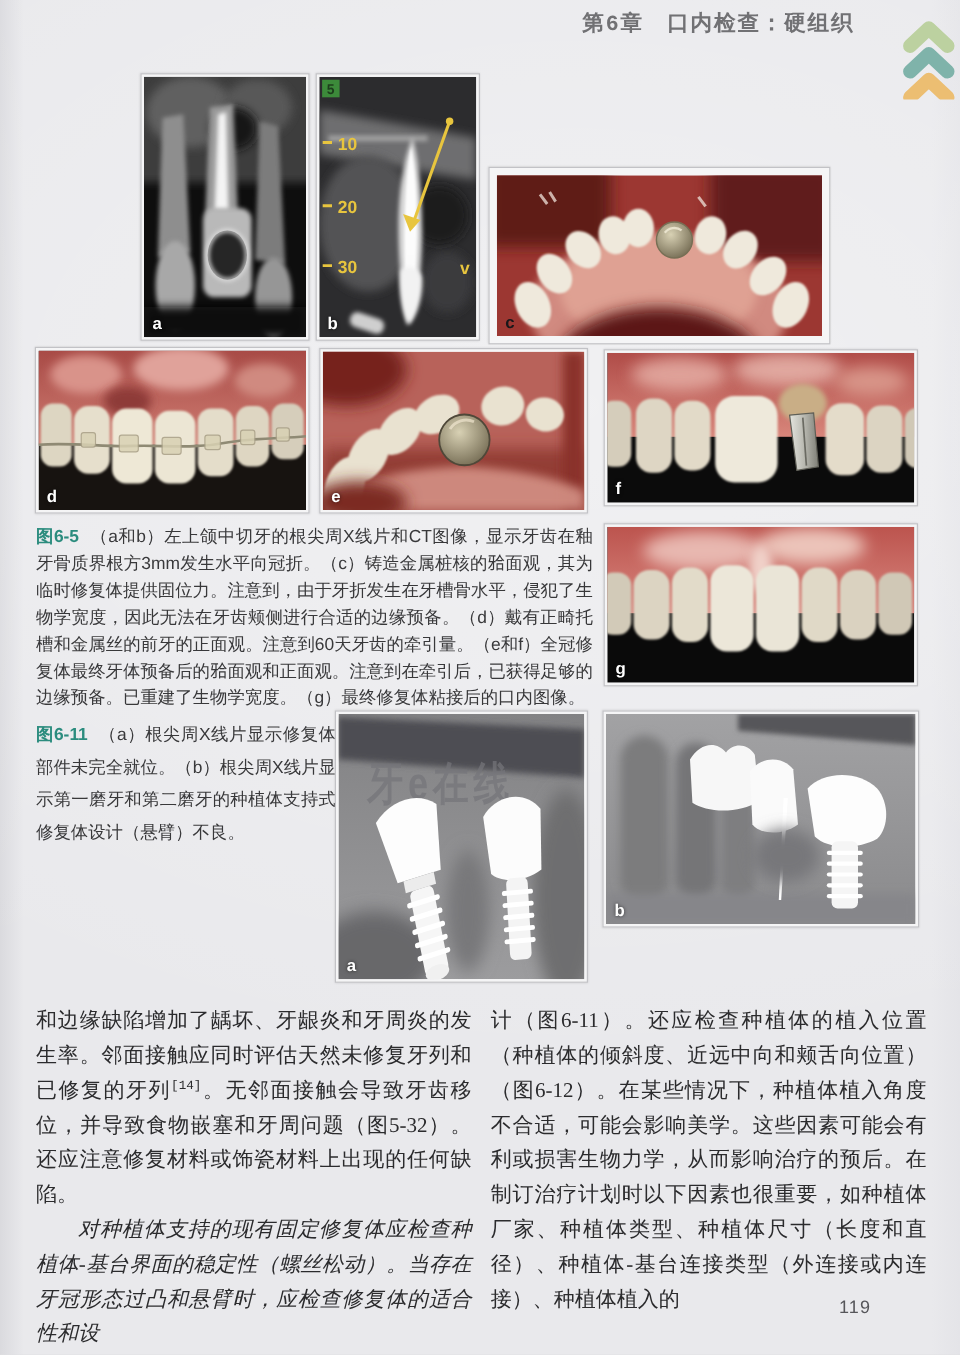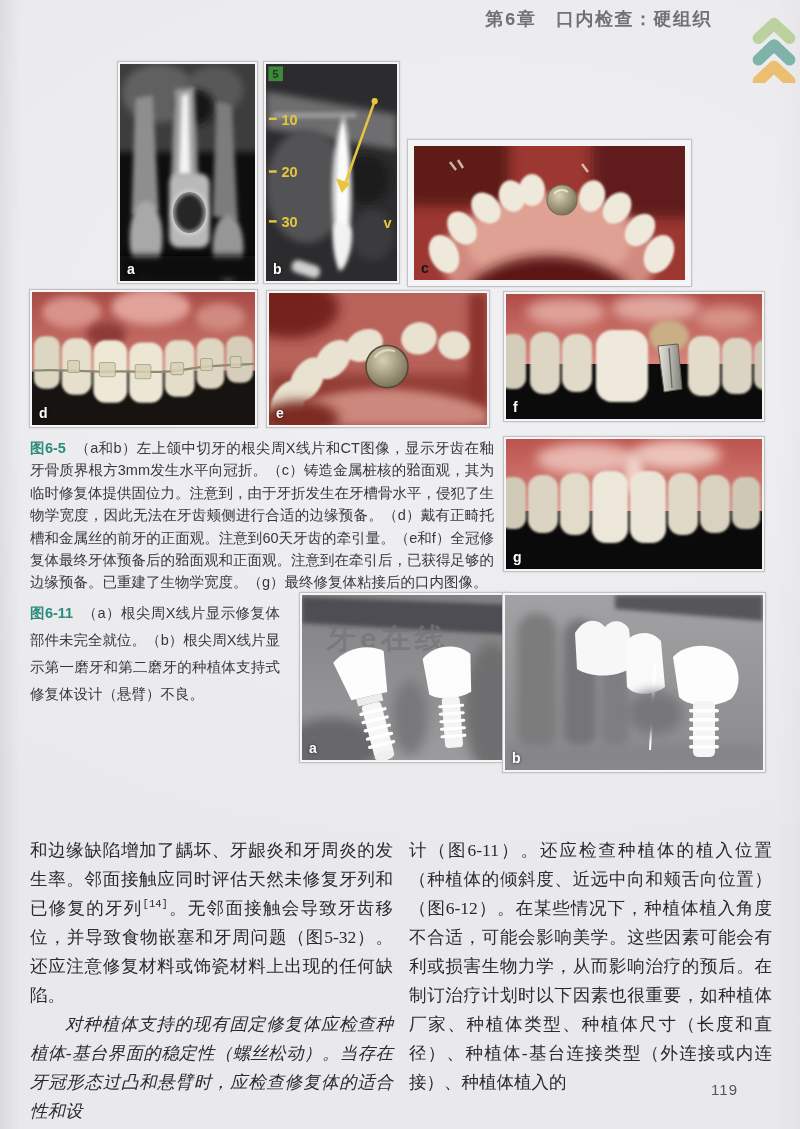--- a/index.html
+++ b/index.html
@@ -17,21 +17,21 @@
   .pframe svg{display:block;width:100%;height:100%;}
   .plabel{position:absolute;left:7px;bottom:4px;color:#fff;font:700 14px "Liberation Sans",sans-serif;text-shadow:0 0 3px rgba(0,0,0,.65);}
   .plabel.dark{color:#17171a;text-shadow:none;}
   .cap{margin:0;font-size:14.5px;line-height:22.4px;text-align:justify;color:#38383a;}
   .cap2{line-height:27px;}
   .figlab{color:#2b8c7e;font-weight:700;margin-right:9px;}
   .bodycol{font-family:"Liberation Serif","DejaVu Serif",serif;font-size:17.5px;line-height:29px;text-align:justify;color:#2b2b2d;}
   .bodycol p{margin:0;}
   .bodycol p.ind{text-indent:2em;font-style:italic;}
   sup.ref{font-size:10.5px;vertical-align:super;line-height:0;font-family:Liberation Mono, monospace;}
-  .pageno{left:16px;top:1081px;width:722px;text-align:right;font-size:15px;color:#56565a;letter-spacing:1px;}
+  .pageno{left:4px;top:1081px;width:722px;text-align:right;font-size:15px;color:#56565a;letter-spacing:1px;}
 </style>
 </head>
 <body>
 
 <div class="page">
 
   <svg width="0" height="0" style="position:absolute" aria-hidden="true">
     <defs>
       <filter id="f1" x="-50%" y="-50%" width="200%" height="200%">
           <feGaussianBlur stdDeviation="1"></feGaussianBlur>
@@ -276,21 +276,21 @@
   </div>
 
   <p class="abs cap" style="left:30px;top:437px;width:464px;">
     <span class="figlab">图6-5</span><span>（a和b）左上颌中切牙的根尖周X线片和CT图像，显示牙齿在釉牙骨质界根方3mm发生水平向冠折。（c）铸造金属桩核的𬌗面观，其为临时修复体提供固位力。注意到，由于牙折发生在牙槽骨水平，侵犯了生物学宽度，因此无法在牙齿颊侧进行合适的边缘预备。（d）戴有正畸托槽和金属丝的前牙的正面观。注意到60天牙齿的牵引量。（e和f）全冠修复体最终牙体预备后的𬌗面观和正面观。注意到在牵引后，已获得足够的边缘预备。已重建了生物学宽度。（g）最终修复体粘接后的口内图像。</span>
   </p>
 
   <p class="abs cap cap2" style="left:30px;top:600px;width:250px;">
     <span class="figlab">图6-11</span><span>（a）根尖周X线片显示修复体部件未完全就位。（b）根尖周X线片显示第一磨牙和第二磨牙的种植体支持式修复体设计（悬臂）不良。</span>
   </p>
 
-  <div class="abs pframe" style="left:299px;top:592px;width:211px;height:171px;">
+  <div class="abs pframe" style="left:279px;top:592px;width:211px;height:227px;">
     <div class="ph">
       <svg viewBox="0 0 205 175" preserveAspectRatio="none">
         <rect width="205" height="175" fill="url(#gXa)"></rect>
         <polygon points="0,2 205,10 205,42 0,30" fill="#4e4e52" filter="url(#f2)"></polygon>
         <ellipse cx="190" cy="120" rx="28" ry="70" fill="#6e6e70" filter="url(#f6)"></ellipse>
         <ellipse cx="30" cy="160" rx="50" ry="30" fill="#68686a" filter="url(#f6)"></ellipse>
         <ellipse cx="108" cy="130" rx="18" ry="40" fill="#78787a" filter="url(#f6)"></ellipse>
         <text x="24" y="56" font-family="Liberation Sans,sans-serif" font-size="30" font-weight="700" fill="#75757a" opacity="0.72" letter-spacing="4">牙e在线</text>
         <g transform="rotate(-14 70 120)">
           <path d="M44,64 C60,52 82,52 96,64 L89,107 L52,107 Z" fill="#fdfdfd"></path>

